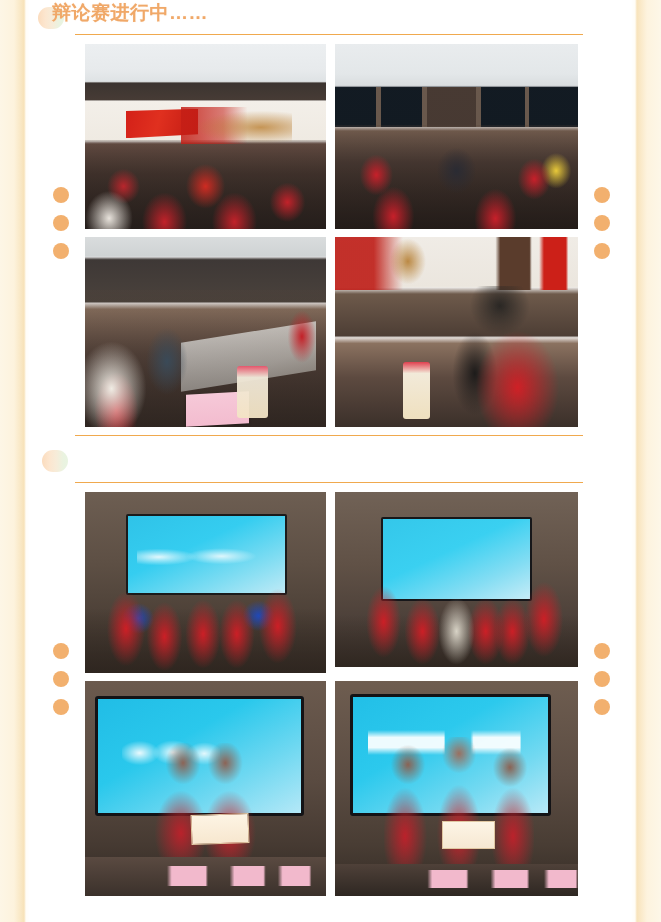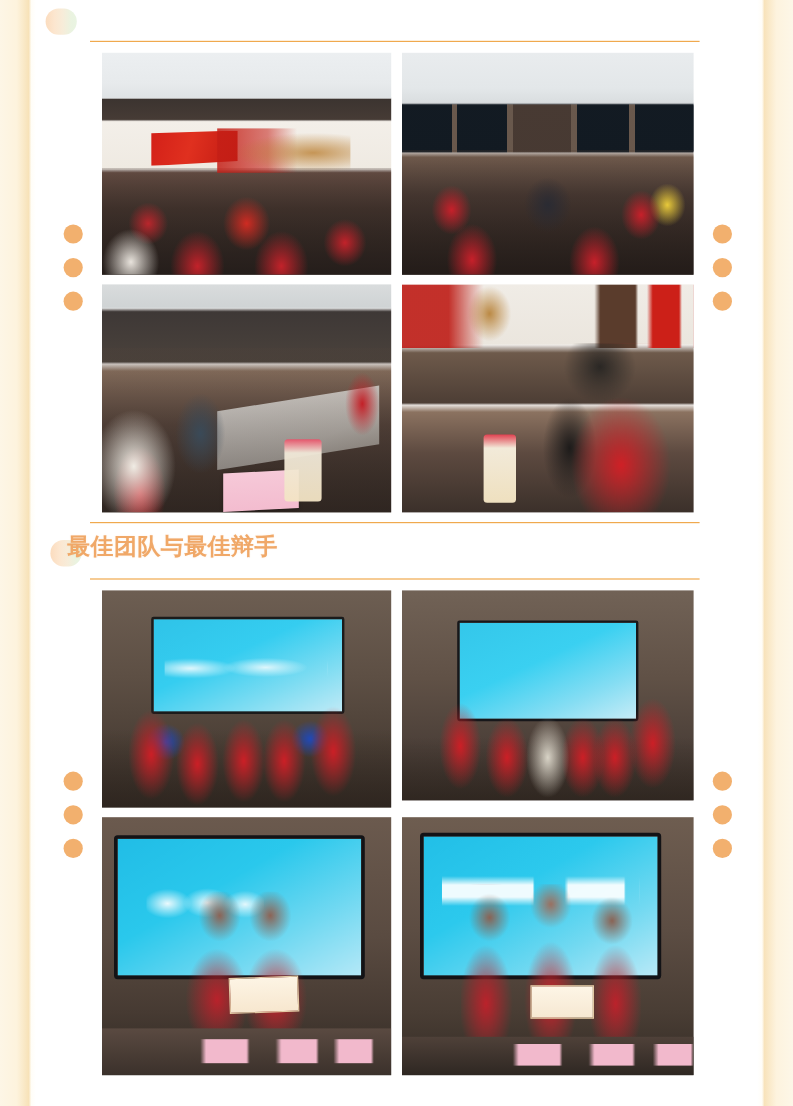--- a/index.html
+++ b/index.html
@@ -435,20 +435,21 @@
 </style>
 </head>
 <body>
 
 <div class="page-frame"></div>
 
 <div class="content">
 
   <div class="section-head">
     <div class="pill"></div>
+    <div class="pill-label">辩论赛进行中……</div>
   </div>
 
   <div class="divider"></div>
 
   <div class="gallery-block" style="padding-top:9px;">
     <div class="dot-rail left" style="top:152px;">
       <div class="dot"></div>
       <div class="dot"></div>
       <div class="dot"></div>
     </div>
@@ -478,21 +479,20 @@
         <div class="cup"></div>
         <span class="sr-only">身穿红色马甲的辩手在长桌旁就座，背景为“牢记使命”主题墙</span>
       </div>
     </div>
   </div>
 
   <div class="divider" style="margin-top:8px;"></div>
 
   <div class="section-head second" style="height:46px;">
     <div class="pill"></div>
-    <div class="pill-label">最佳团队与最佳辩手</div>
   </div>
 
   <div class="divider"></div>
 
   <div class="gallery-block" style="padding-top:9px;">
     <div class="dot-rail left" style="top:160px;">
       <div class="dot"></div>
       <div class="dot"></div>
       <div class="dot"></div>
     </div>

